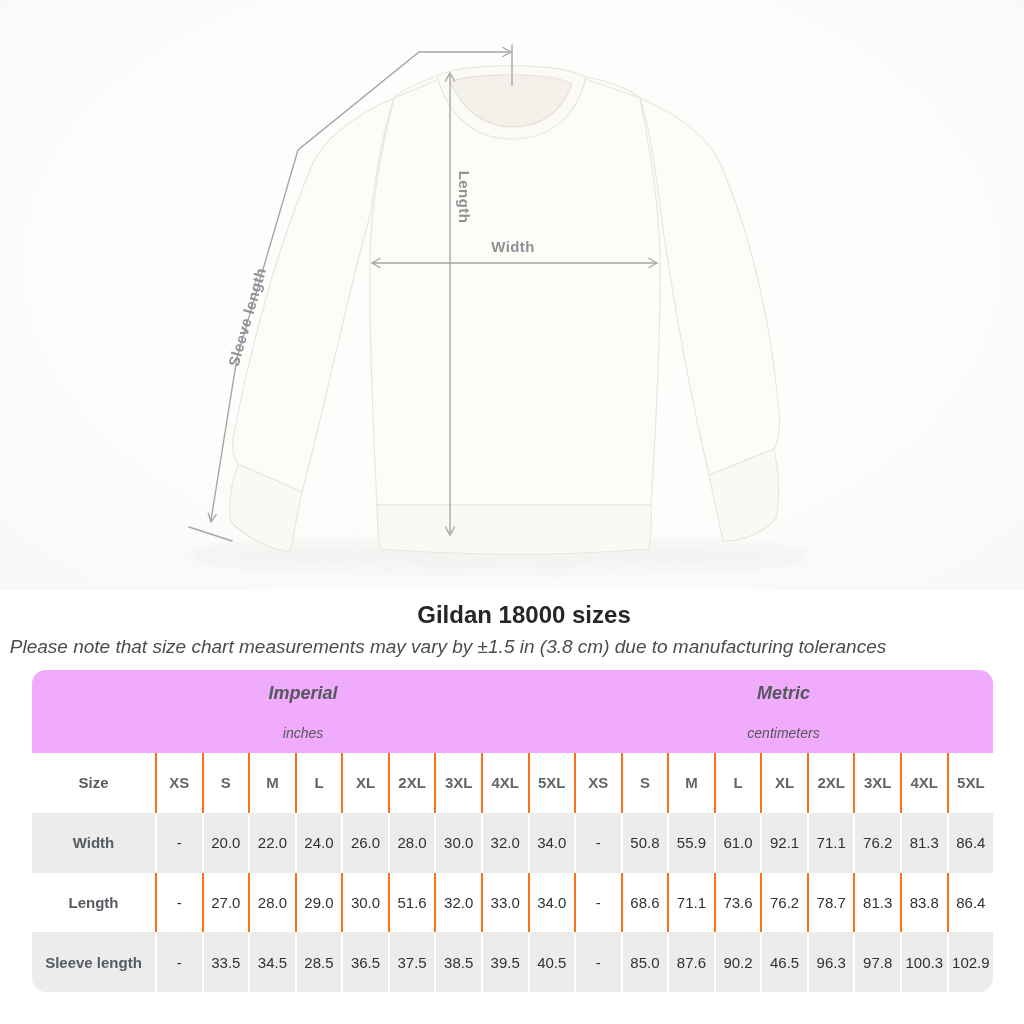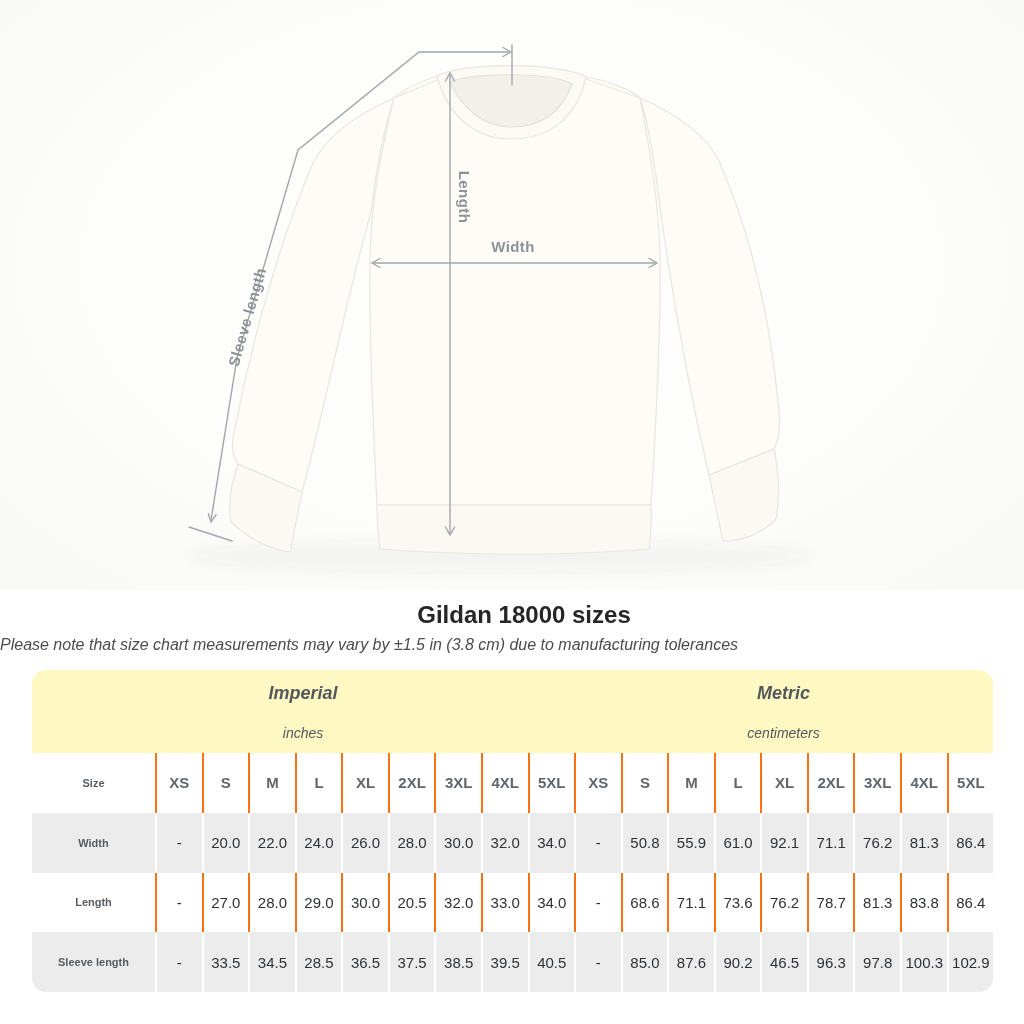--- a/index.html
+++ b/index.html
@@ -19,44 +19,44 @@
   }
   #width-label{left:513px;top:246px;transform:translate(-50%,-50%);}
   #length-label{left:464px;top:197px;transform:translate(-50%,-50%) rotate(90deg);}
   #sleeve-label{left:247px;top:317px;transform:translate(-50%,-50%) rotate(-74deg);}
   
   #chart-title{
     position:absolute;left:12px;top:601px;width:1024px;text-align:center;
     font-size:24px;font-weight:700;color:#262626;
   }
   #chart-note{
-    position:absolute;left:0;top:636px;width:896px;
-    font-size:16px;font-style:italic;color:#4c4c4c;
+    position:absolute;left:0;top:636px;width:896px;text-align:center;
+    font-size:19px;font-style:italic;color:#4c4c4c;
   }
   
   #size-table{
     position:absolute;left:32px;top:670px;width:961px;height:322px;
     border-radius:14px;overflow:hidden;display:flex;flex-direction:column;
   }
   #unit-header{
-    height:83px;background:#fef9c3;display:flex;flex:none;justify-content:center;
+    height:83px;background:#f0abfc;display:flex;flex:none;justify-content:center;
   }
   .unit-group{display:flex;flex-direction:column;align-items:center;justify-content:center;}
   .unit-group.left{width:542px;}
   .unit-group.right{flex:1;}
   .unit-name{font-size:18px;font-weight:700;font-style:italic;color:#54585d;}
   .unit-sub{font-size:14px;font-style:italic;color:#54585d;margin-top:21px;}
   .t-row{display:flex;flex:1;}
   .t-row.w{background:#ffffff;}
   .t-row.g{background:#ececec;}
   .t-cell{
     display:flex;align-items:center;justify-content:center;
     font-size:15px;color:#2e3236;box-sizing:border-box;flex:1;
   }
-  .t-cell.label-col{flex:none;width:123px;font-weight:700;color:#565c61;font-size:11px;}
+  .t-cell.label-col{flex:none;width:123px;font-weight:700;color:#565c61;font-size:15px;}
   .t-row.w .t-cell + .t-cell{border-left:2px solid #f97316;}
   .t-row.g .t-cell + .t-cell{border-left:2px solid #ffffff;}
   .t-cell.head{font-weight:700;color:#61666b;}
 </style>
 </head>
 <body>
 
 <div id="screen">
 
   <div id="photo">
@@ -209,21 +209,21 @@
           <div class="t-cell">81.3</div>
           <div class="t-cell">86.4</div>
         </div>
         <div class="t-row w">
           <div class="t-cell label-col">Length</div>
           <div class="t-cell">-</div>
           <div class="t-cell">27.0</div>
           <div class="t-cell">28.0</div>
           <div class="t-cell">29.0</div>
           <div class="t-cell">30.0</div>
-          <div class="t-cell">20.5</div>
+          <div class="t-cell">51.6</div>
           <div class="t-cell">32.0</div>
           <div class="t-cell">33.0</div>
           <div class="t-cell">34.0</div>
           <div class="t-cell">-</div>
           <div class="t-cell">68.6</div>
           <div class="t-cell">71.1</div>
           <div class="t-cell">73.6</div>
           <div class="t-cell">76.2</div>
           <div class="t-cell">78.7</div>
           <div class="t-cell">81.3</div>

